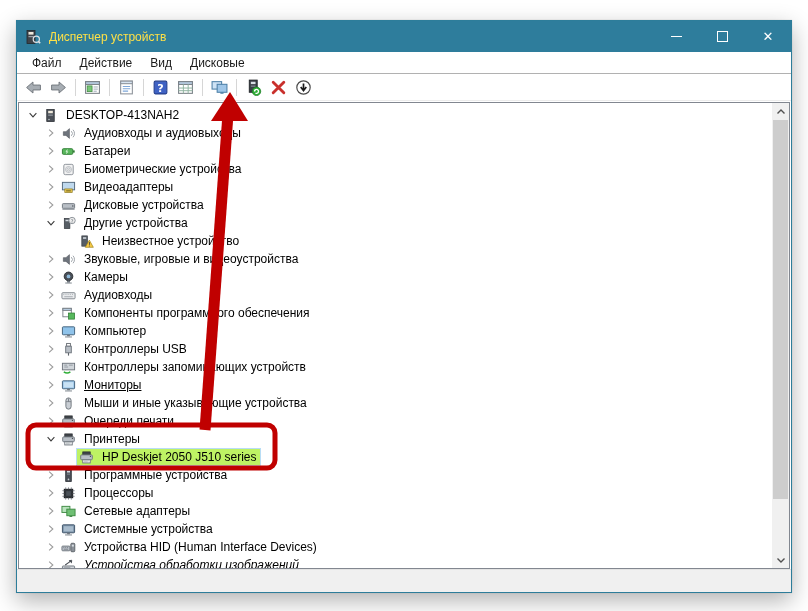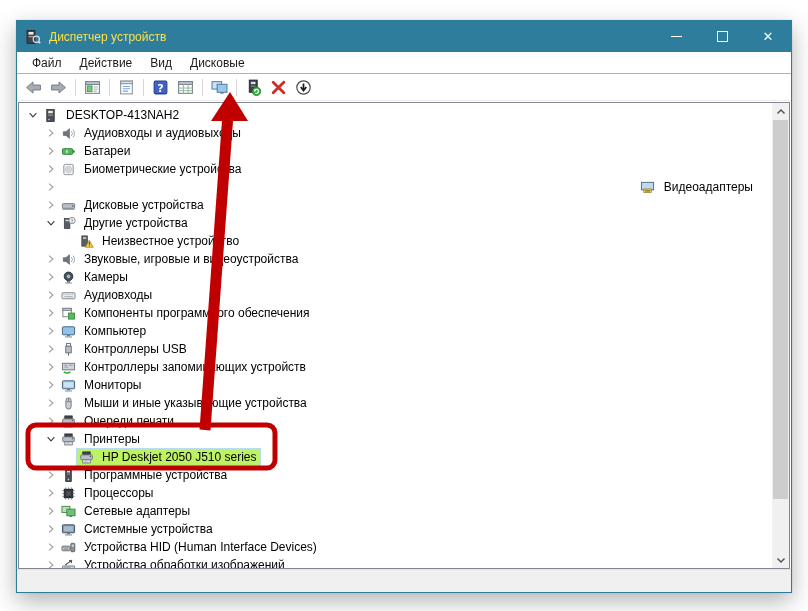--- a/index.html
+++ b/index.html
@@ -247,21 +247,21 @@
               <svg viewBox="0 0 16 16">
                 <rect x="3" y="2.5" width="10" height="11" rx="1.5" fill="#f3f3f3" stroke="#8a9098"></rect>
                 <circle cx="8" cy="8" r="3.2" fill="none" stroke="#a8aeb4" stroke-width="0.8"></circle>
                 <circle cx="8" cy="8" r="1.7" fill="none" stroke="#a8aeb4" stroke-width="0.8"></circle>
                 <circle cx="8" cy="8" r="0.5" fill="#a8aeb4"></circle>
               </svg>
             </span>
             <span class="tree-label">Биометрические устройства</span>
           </span>
         </div>
-        <div class="tree-row" style="padding-left: 24px; justify-content: space-between;">
+        <div class="tree-row" style="padding-left: 24px;">
           <span class="tree-expander">
             <svg viewBox="0 0 16 16">
               <path d="M5.5 3.5 L10.5 8 L5.5 12.5" fill="none" stroke="#9b9b9b" stroke-width="1.4"></path>
             </svg>
           </span>
           <span class="row-content">
             <span class="tree-icon">
               <svg viewBox="0 0 16 16">
                 <rect x="1.5" y="2.5" width="13" height="8" fill="#bfd9ee" stroke="#53687c"></rect>
                 <rect x="4" y="9.5" width="8" height="4" fill="#e3c34c" stroke="#8b7a2c" stroke-width="0.7"></rect>
@@ -432,21 +432,21 @@
             <span class="tree-icon">
               <svg viewBox="0 0 16 16">
                 <rect x="1.5" y="3.5" width="13" height="7" fill="#d0d5da" stroke="#6f767e"></rect>
                 <path d="M3.5 5.5h3M8.5 5.5h4M3.5 7.5h4" stroke="#8d949b" stroke-width="0.9"></path>
                 <path d="M3 12.6 q3.5 2.6 7 0" fill="none" stroke="#2fae37" stroke-width="1.6"></path>
               </svg>
             </span>
             <span class="tree-label">Контроллеры запоминающих устройств</span>
           </span>
         </div>
-        <div class="tree-row" style="padding-left: 24px;">
+        <div class="tree-row" style="padding-left: 24px; text-decoration: underline;">
           <span class="tree-expander">
             <svg viewBox="0 0 16 16">
               <path d="M5.5 3.5 L10.5 8 L5.5 12.5" fill="none" stroke="#9b9b9b" stroke-width="1.4"></path>
             </svg>
           </span>
           <span class="row-content">
             <span class="tree-icon">
               <svg viewBox="0 0 16 16">
                 <rect x="1.5" y="3" width="13" height="8.5" rx="0.8" fill="#9fc9ec" stroke="#41607a"></rect>
                 <rect x="3" y="4.5" width="10" height="5.5" fill="#c9e2f4"></rect>
@@ -608,21 +608,21 @@
               <svg viewBox="0 0 16 16">
                 <rect x="1" y="6.5" width="8.5" height="5" rx="0.8" fill="#b9bfc6" stroke="#6f767e"></rect>
                 <path d="M2.5 8h1M4.5 8h1M6.5 8h1M3 9.8h4.5" stroke="#6f767e" stroke-width="0.8"></path>
                 <rect x="10.5" y="3.5" width="4.2" height="9" rx="1" fill="#8b9199" stroke="#5c6268"></rect>
                 <rect x="11.5" y="5" width="2.2" height="2" fill="#d7dde3"></rect>
               </svg>
             </span>
             <span class="tree-label">Устройства HID (Human Interface Devices)</span>
           </span>
         </div>
-        <div class="tree-row" style="padding-left: 24px;">
+        <div class="tree-row" style="padding-left: 24px; font-style: italic;">
           <span class="tree-expander">
             <svg viewBox="0 0 16 16">
               <path d="M5.5 3.5 L10.5 8 L5.5 12.5" fill="none" stroke="#9b9b9b" stroke-width="1.4"></path>
             </svg>
           </span>
           <span class="row-content">
             <span class="tree-icon">
               <svg viewBox="0 0 16 16">
                 <rect x="1.5" y="8.5" width="13" height="4.2" rx="0.8" fill="#d0d5da" stroke="#6f767e"></rect>
                 <rect x="3" y="10" width="7" height="1.2" fill="#8d949b"></rect>

